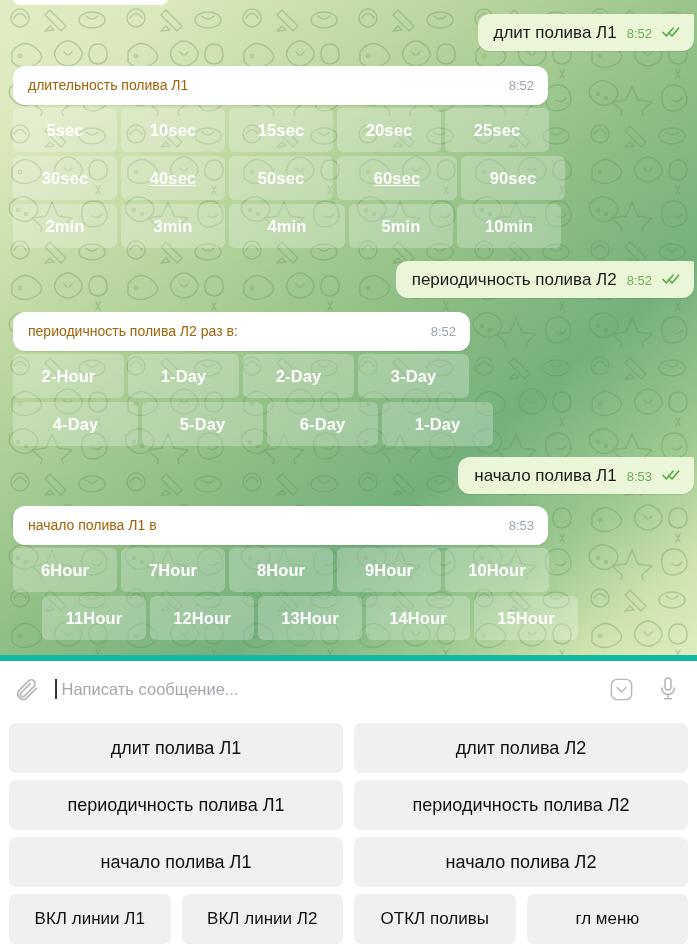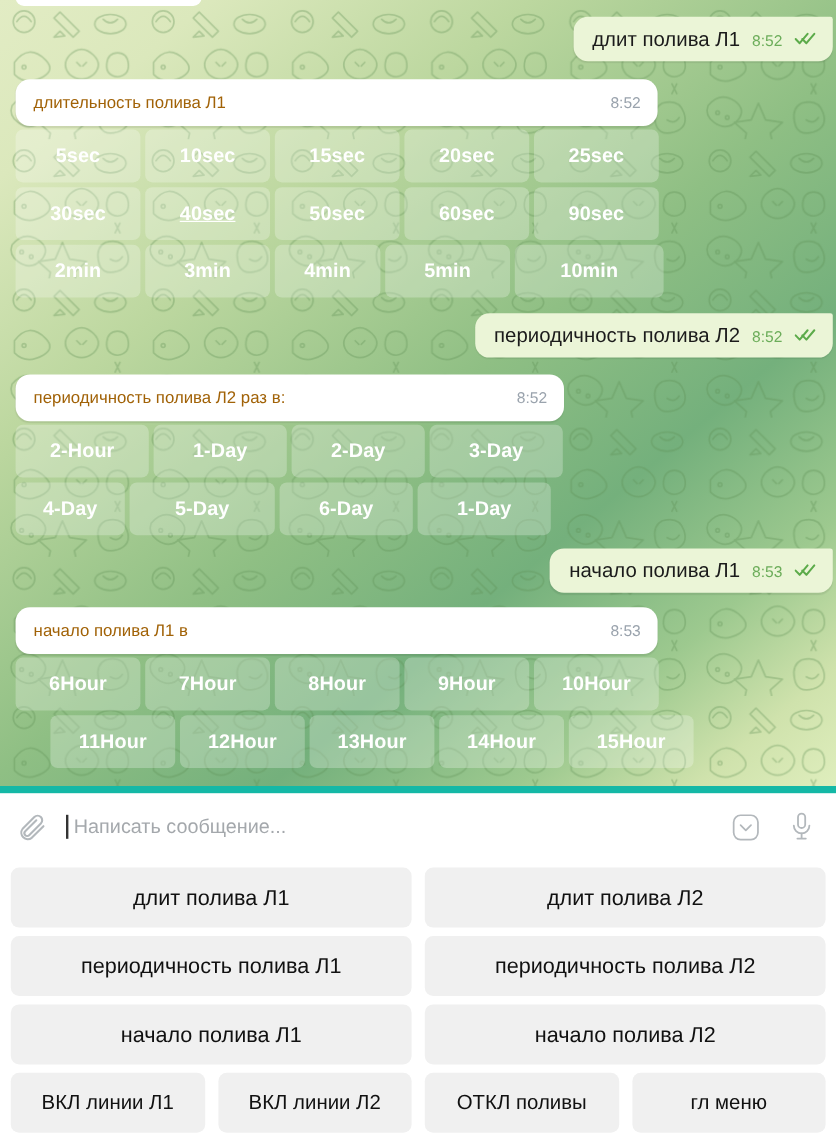--- a/index.html
+++ b/index.html
@@ -257,29 +257,29 @@
           <div class="ikb-btn" style="width:104px;">5sec</div>
           <div class="ikb-btn" style="width:104px;">10sec</div>
           <div class="ikb-btn" style="width:104px;">15sec</div>
           <div class="ikb-btn" style="width:104px;">20sec</div>
           <div class="ikb-btn" style="width:104px;">25sec</div>
         </div>
         <div class="ikb-row">
           <div class="ikb-btn" style="width:104px;">30sec</div>
           <div class="ikb-btn" style="width:104px;text-decoration:underline;">40sec</div>
           <div class="ikb-btn" style="width:104px;">50sec</div>
-          <div class="ikb-btn" style="width:104px;">60sec</div>
+          <div class="ikb-btn" style="width:120px;text-decoration:underline;">60sec</div>
           <div class="ikb-btn" style="width:104px;">90sec</div>
         </div>
         <div class="ikb-row">
           <div class="ikb-btn" style="width:104px;">2min</div>
           <div class="ikb-btn" style="width:104px;">3min</div>
-          <div class="ikb-btn" style="width:88px;">4min</div>
+          <div class="ikb-btn" style="width:116px;">4min</div>
           <div class="ikb-btn" style="width:104px;">5min</div>
-          <div class="ikb-btn" style="width:124px;">10min</div>
+          <div class="ikb-btn" style="width:104px;">10min</div>
         </div>
       </div>
 
       <div class="msg-out" style="top:261px; right:3px;">
         <div class="bubble-out">
           <span class="txt">периодичность полива Л2</span>
           <span class="time">8:52</span>
           <span class="ticks">
             <svg width="18" height="12" viewBox="0 0 18 12">
               <path d="M1 6.5 L4.4 10 L11 2.2" fill="none" stroke="#5cab4a" stroke-width="1.7" stroke-linecap="round" stroke-linejoin="round"></path>
@@ -296,21 +296,21 @@
         </div>
       </div>
       <div class="ikb" style="left:13px; top:354px;">
         <div class="ikb-row">
           <div class="ikb-btn" style="width:111px;">2-Hour</div>
           <div class="ikb-btn" style="width:111px;">1-Day</div>
           <div class="ikb-btn" style="width:111px;">2-Day</div>
           <div class="ikb-btn" style="width:111px;">3-Day</div>
         </div>
         <div class="ikb-row">
-          <div class="ikb-btn" style="width:91px;">4-Day</div>
+          <div class="ikb-btn" style="width:125px;">4-Day</div>
           <div class="ikb-btn" style="width:121px;">5-Day</div>
           <div class="ikb-btn" style="width:111px;">6-Day</div>
           <div class="ikb-btn" style="width:111px;">1-Day</div>
         </div>
       </div>
 
       <div class="msg-out" style="top:457px; right:3px;">
         <div class="bubble-out">
           <span class="txt">начало полива Л1</span>
           <span class="time">8:53</span>

